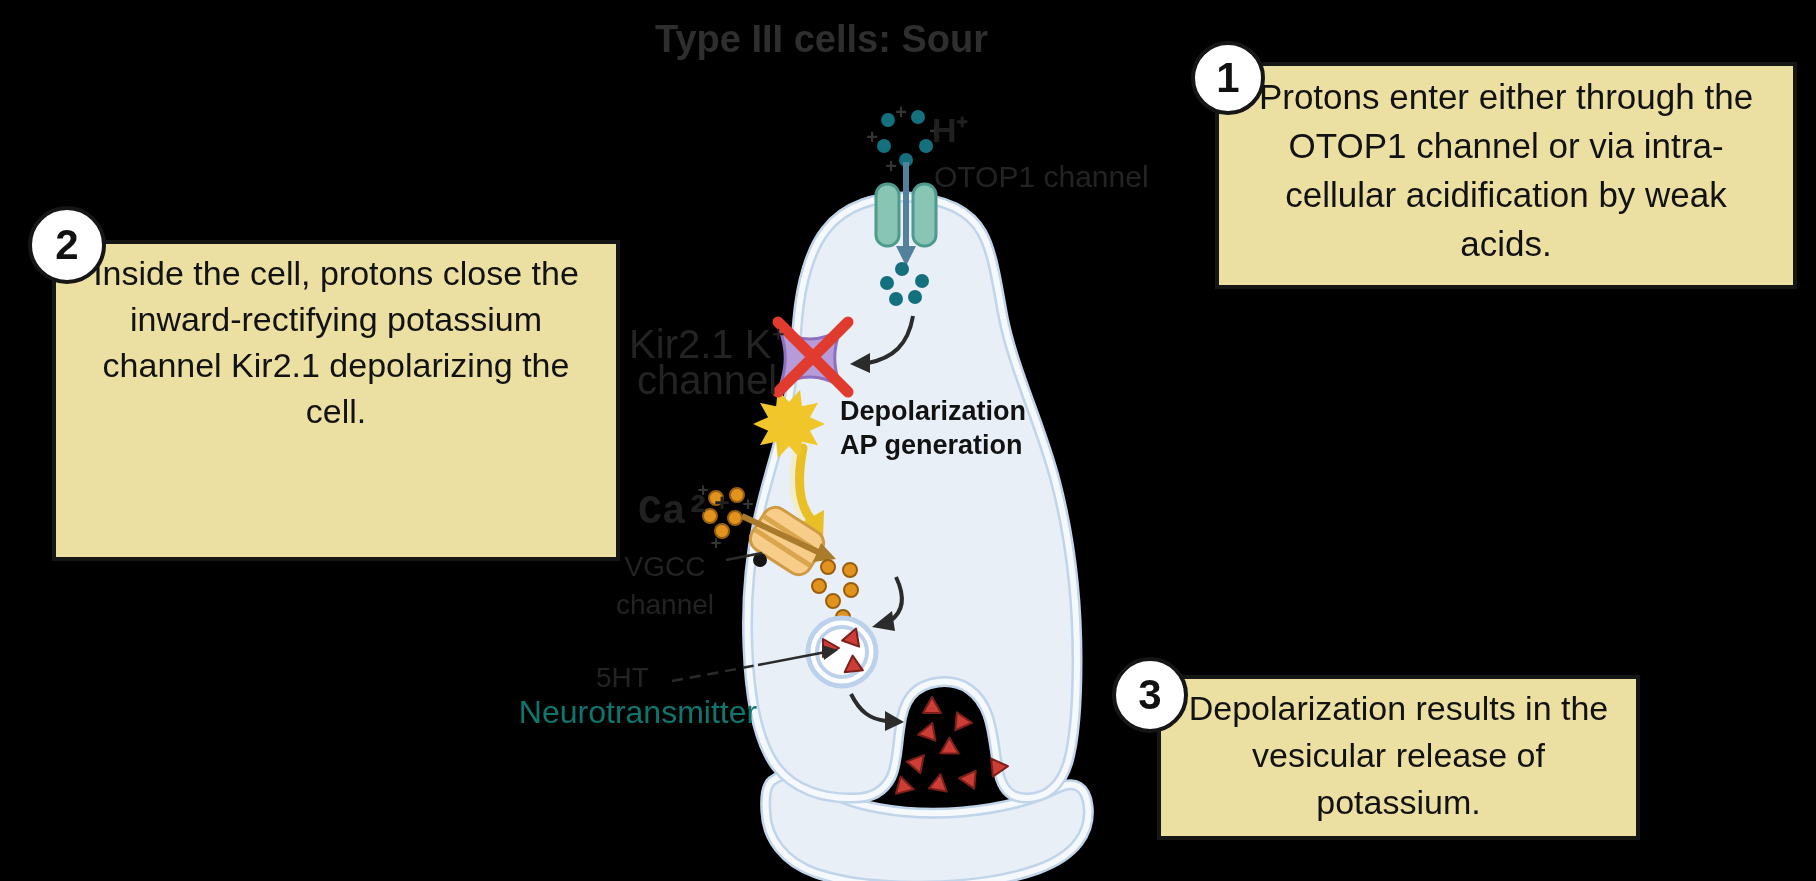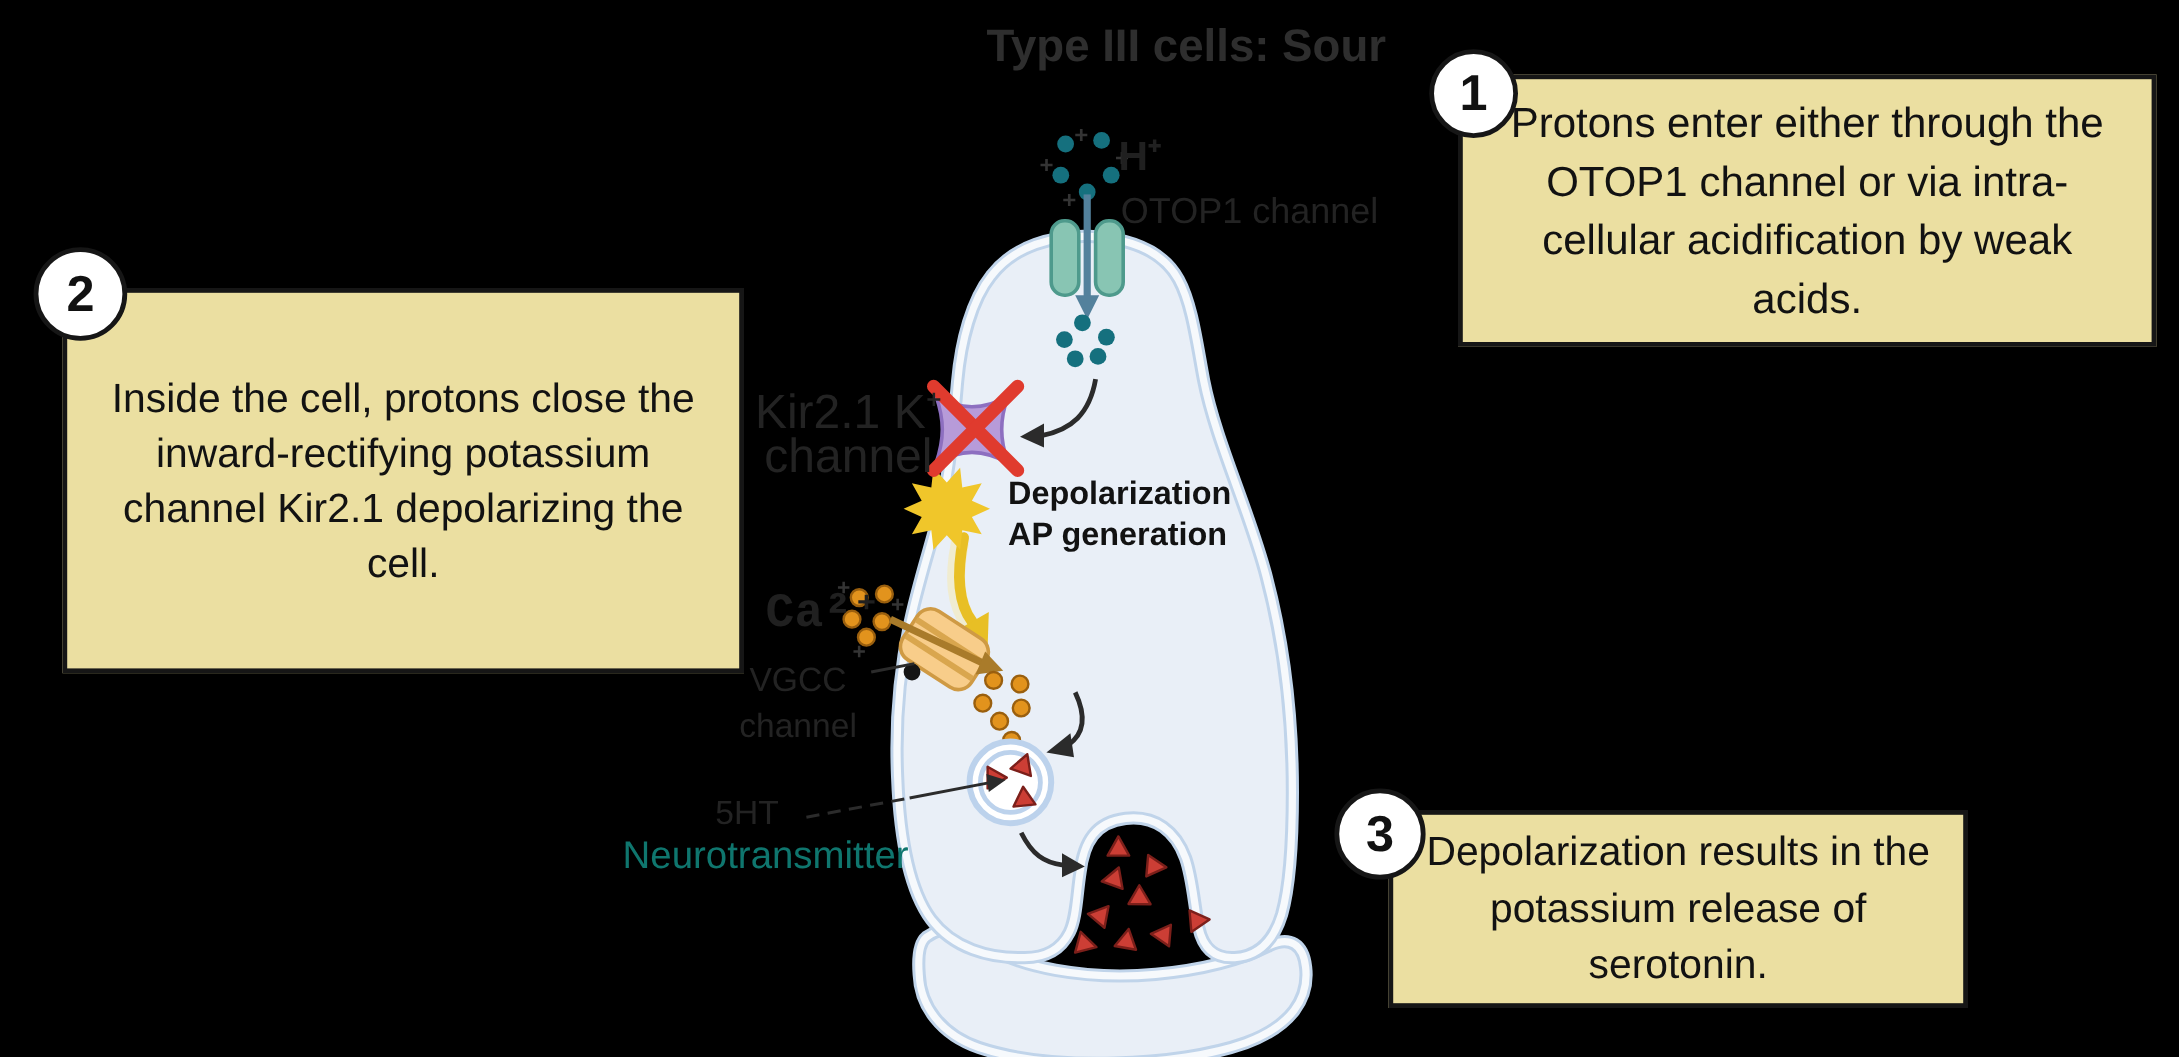--- a/index.html
+++ b/index.html
@@ -1,23 +1,23 @@
 <!DOCTYPE html>
 <html><head>
 <meta charset="utf-8">
 <style>
   html,body{margin:0;padding:0;background:#000;}
   #stage{position:relative;width:1816px;height:881px;background:#000;overflow:hidden;
          font-family:"Liberation Sans",sans-serif;}
   #art{position:absolute;left:0;top:0;}
   .lbl{position:absolute;color:#232323;white-space:nowrap;}
-  .title{font-size:38px;font-weight:bold;color:#2e2e2e;text-align:right;}
+  .title{font-size:38px;font-weight:bold;color:#2e2e2e;text-align:left;}
   .onCell{color:#121212;font-weight:bold;}
   .callout{position:absolute;background:#ebdfa1;border:4px solid #161616;
-           display:flex;align-items:center;justify-content:center;text-align:center;
+           display:flex;align-items:flex-start;justify-content:center;text-align:center;
            color:#121212;box-sizing:border-box;padding:6px 20px;}
   .numcircle{position:absolute;background:#ffffff;border:4px solid #161616;border-radius:50%;
              display:flex;align-items:center;justify-content:center;
              font-size:42px;font-weight:bold;color:#111;box-sizing:border-box;z-index:5;}
   .two-line{text-align:center;}
 </style>
 </head>
 <body>
 
 <div id="stage">
@@ -222,16 +222,16 @@
     <span>Protons enter either through the OTOP1 channel or via intra-cellular acidification by weak acids.</span>
   </div>
 
   <div class="numcircle" style="left:28px;top:206px;width:78px;height:78px;">2</div>
   <div class="callout" style="left:52px;top:240px;width:568px;height:321px;font-size:34px;line-height:46px;">
     <span>Inside the cell, protons close the inward-rectifying potassium channel Kir2.1 depolarizing the cell.</span>
   </div>
 
   <div class="numcircle" style="left:1112px;top:657px;width:76px;height:76px;">3</div>
   <div class="callout" style="left:1157px;top:675px;width:483px;height:165px;font-size:34px;line-height:47px;">
-    <span>Depolarization results in the potassium release of serotonin.</span>
+    <span>Depolarization results in the vesicular release of potassium.</span>
   </div>
 
 </div>
 
 </body></html>

